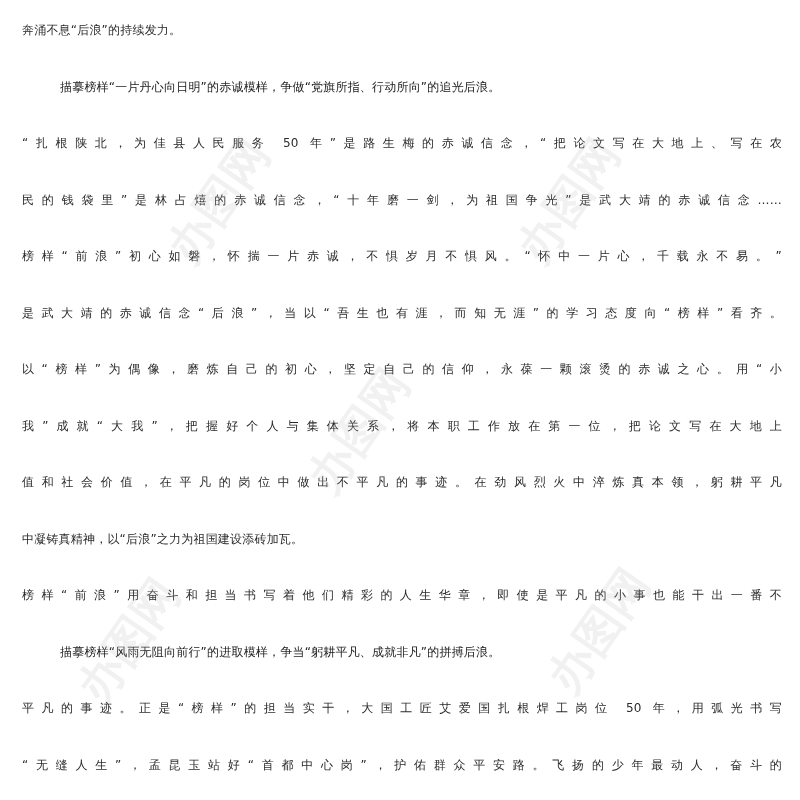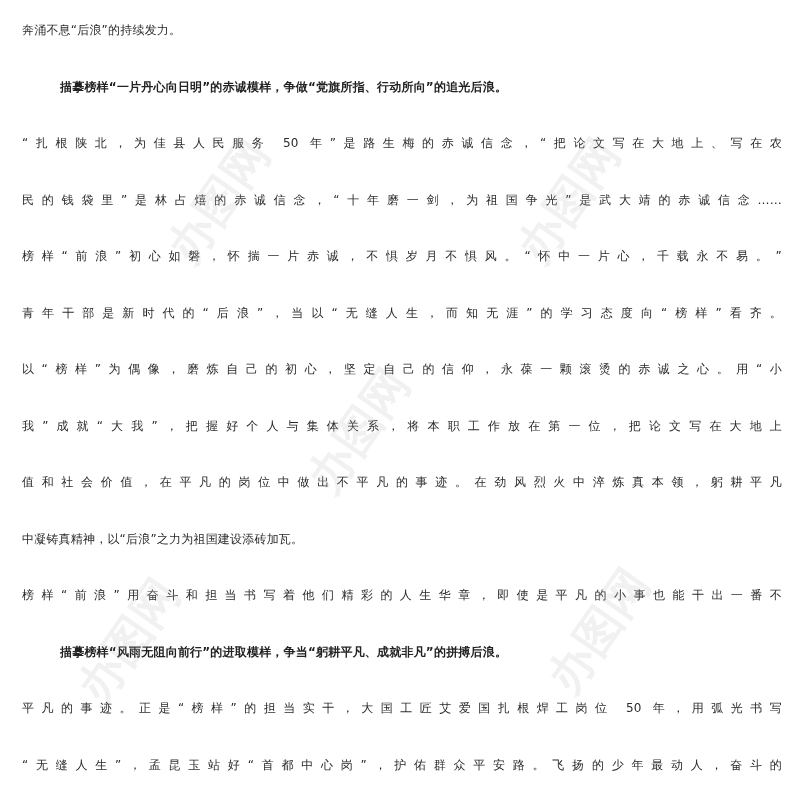--- a/index.html
+++ b/index.html
@@ -2,34 +2,34 @@
 <html><head>
 <meta charset="utf-8">
 <style>
   html, body { margin:0; padding:0; background:#ffffff; }
   body { width:800px; height:800px; overflow:hidden; position:relative;
          font-family:"DejaVu Sans", "Liberation Sans", sans-serif; }
   .article { position:absolute; left:22px; top:2px; width:760px; }
   .line { height:56.5px; line-height:56.5px; font-size:12px; color:#2b2b2b;
           white-space:nowrap; letter-spacing:0.2px; text-align:justify; text-align-last:justify; }
   .line.short { text-align-last:left; }
-  .line.heading { font-weight:bold; color:#222222; padding-left:38px; text-align-last:left; }
+  .line.heading { font-weight:normal; color:#222222; padding-left:38px; text-align-last:left; }
   .watermark { position:absolute; font-size:46px; color:rgba(180,180,180,0.18);
                transform:rotate(-55deg); font-weight:bold; pointer-events:none; }
 </style>
 </head>
 <body>
 
 <div class="article">
   <div class="line short">奔涌不息“后浪”的持续发力。</div>
   <div class="line heading">描摹榜样“一片丹心向日明”的赤诚模样，争做“党旗所指、行动所向”的追光后浪。</div>
   <div class="line">“扎根陕北，为佳县人民服务 50 年”是路生梅的赤诚信念，“把论文写在大地上、写在农</div>
   <div class="line">民的钱袋里”是林占熺的赤诚信念，“十年磨一剑，为祖国争光”是武大靖的赤诚信念……</div>
   <div class="line">榜样“前浪”初心如磐，怀揣一片赤诚，不惧岁月不惧风。“怀中一片心，千载永不易。”</div>
-  <div class="line">青年干部是新时代的“后浪”，当以“无缝人生，而知无涯”的学习态度向“榜样”看齐。</div>
+  <div class="line">是武大靖的赤诚信念“后浪”，当以“吾生也有涯，而知无涯”的学习态度向“榜样”看齐。</div>
   <div class="line">以“榜样”为偶像，磨炼自己的初心，坚定自己的信仰，永葆一颗滚烫的赤诚之心。用“小</div>
   <div class="line">我”成就“大我”，把握好个人与集体关系，将本职工作放在第一位，把论文写在大地上</div>
   <div class="line">值和社会价值，在平凡的岗位中做出不平凡的事迹。在劲风烈火中淬炼真本领，躬耕平凡</div>
   <div class="line short">中凝铸真精神，以“后浪”之力为祖国建设添砖加瓦。</div>
   <div class="line">榜样“前浪”用奋斗和担当书写着他们精彩的人生华章，即使是平凡的小事也能干出一番不</div>
   <div class="line heading">描摹榜样“风雨无阻向前行”的进取模样，争当“躬耕平凡、成就非凡”的拼搏后浪。</div>
   <div class="line">平凡的事迹。正是“榜样”的担当实干，大国工匠艾爱国扎根焊工岗位 50 年，用弧光书写</div>
   <div class="line">“无缝人生”，孟昆玉站好“首都中心岗”，护佑群众平安路。飞扬的少年最动人，奋斗的</div>
 </div>
 

